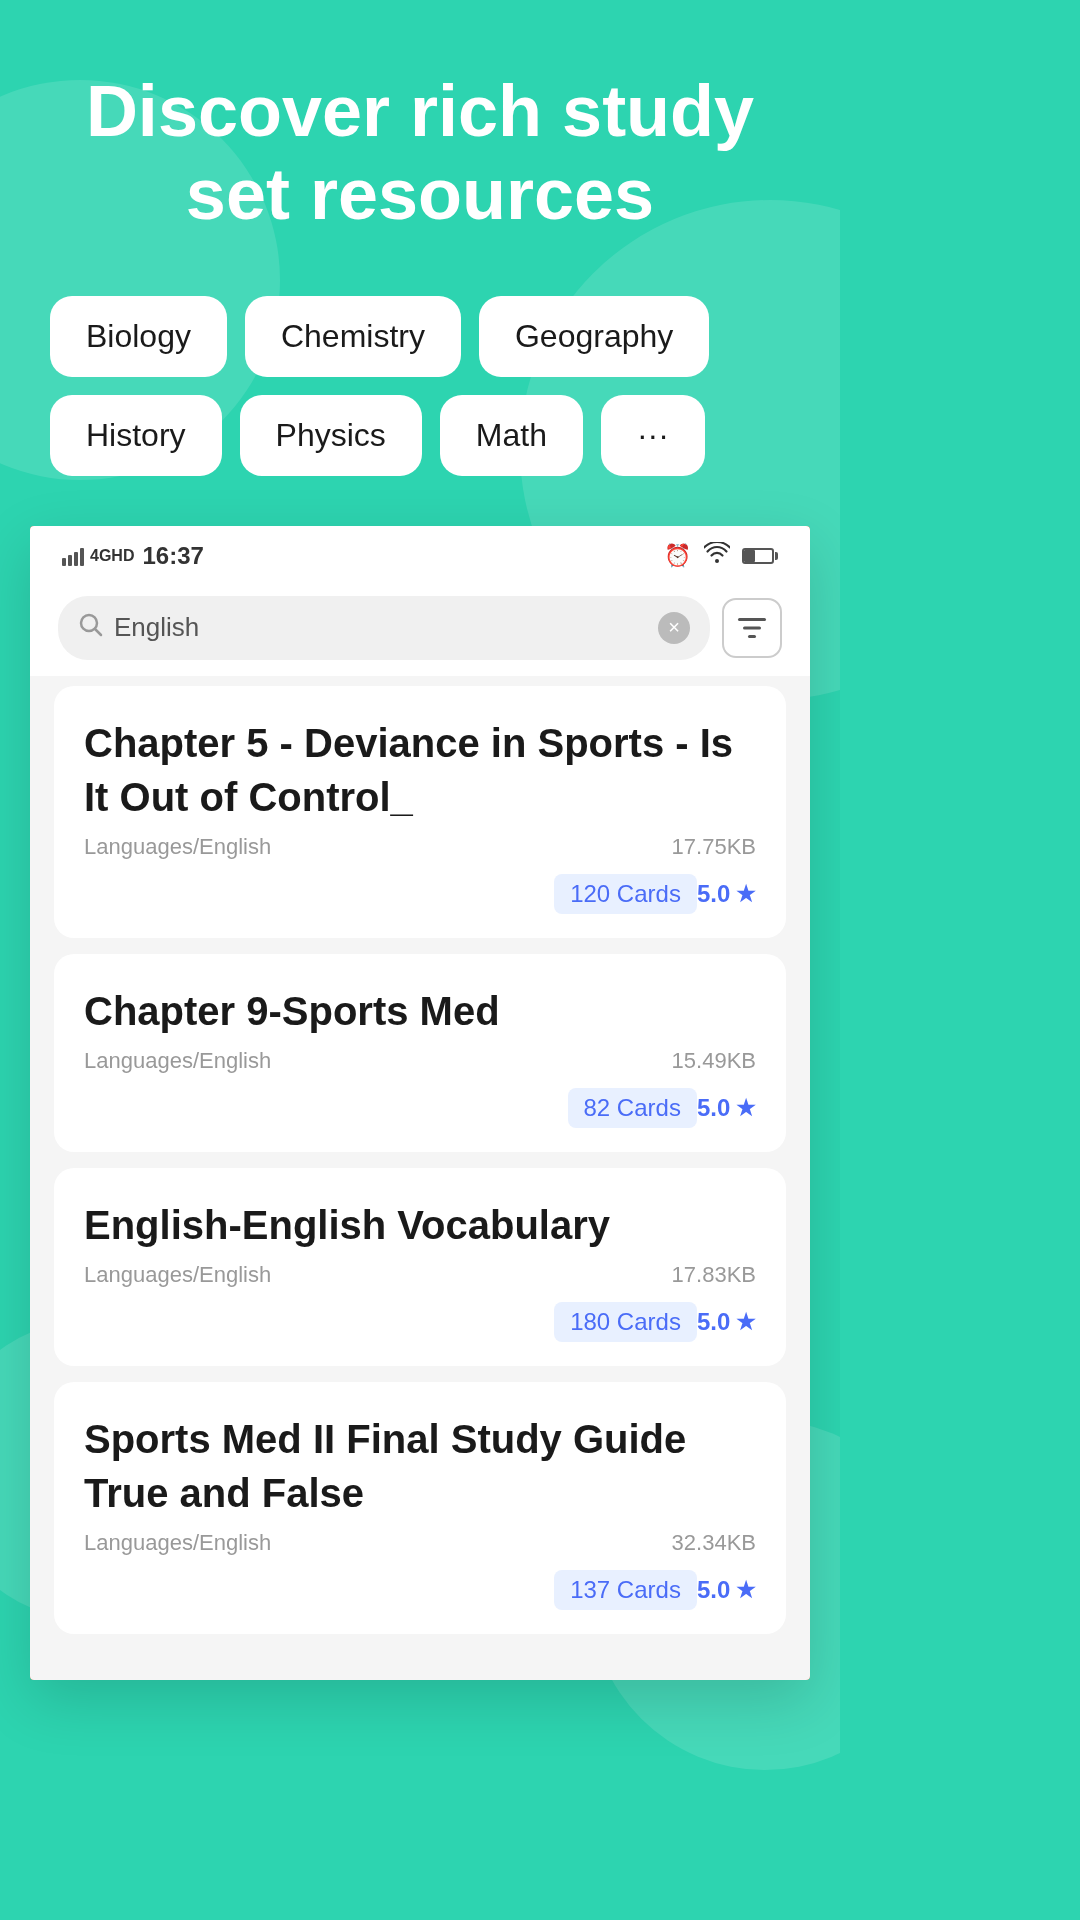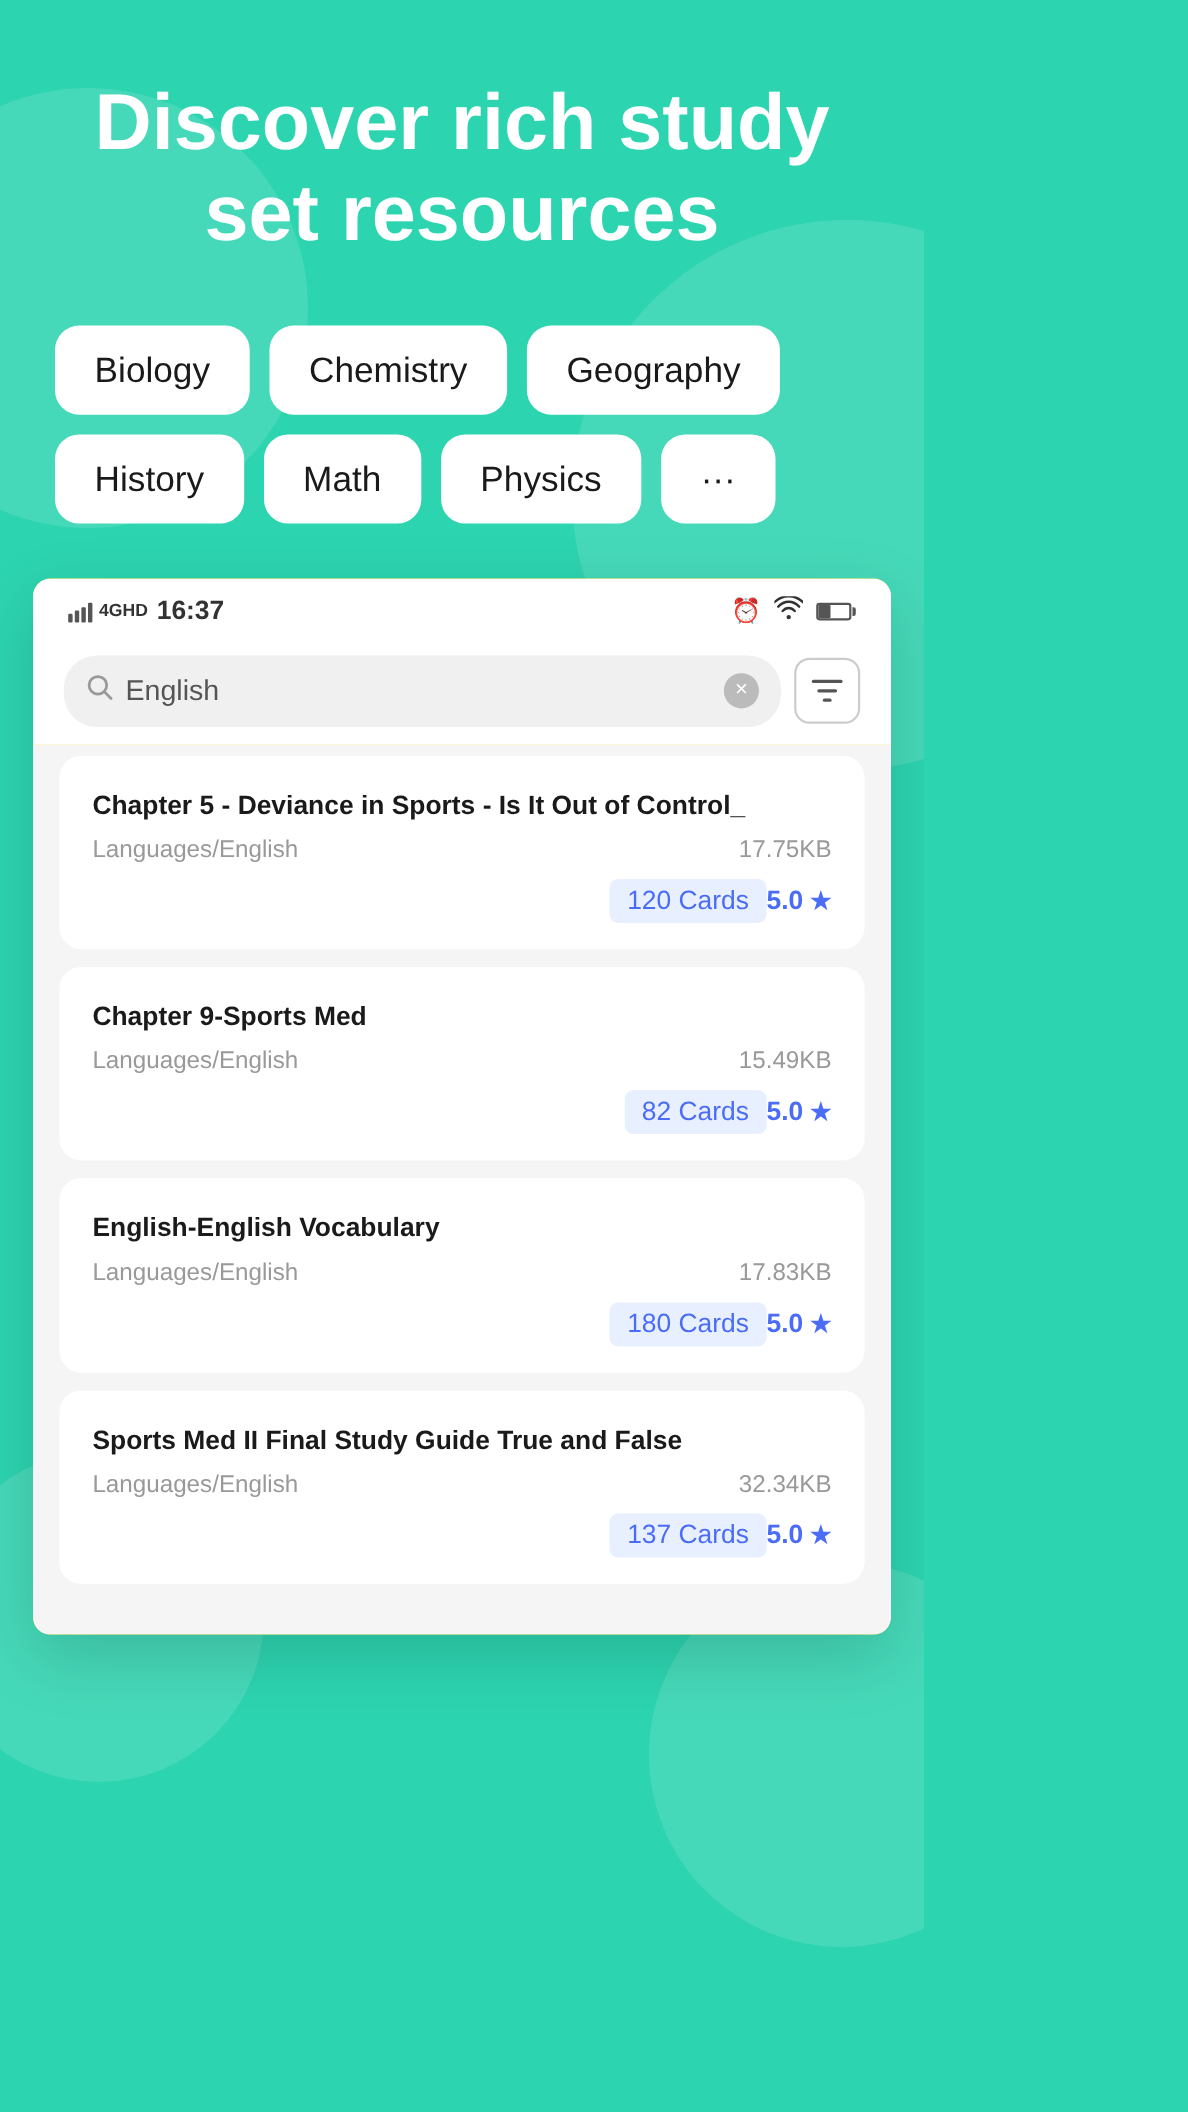--- a/index.html
+++ b/index.html
@@ -74,22 +74,22 @@
       color: #1a1a1a;
       cursor: pointer;
       white-space: nowrap;
     }
 
     
     .phone-mockup {
       position: relative;
       z-index: 2;
       margin: 10px 30px 0 30px;
-      background: #fde047;
-      border-radius: 16px;
+      background: #c2410c;
+      border-radius: 4px;
       padding: 0;
       overflow: hidden;
       box-shadow: 0 20px 60px rgba(0,0,0,0.15);
     }
 
     
     .status-bar {
       display: flex;
       justify-content: space-between;
       align-items: center;
@@ -217,21 +217,21 @@
     }
 
     
     .card-item {
       background: white;
       border-radius: 20px;
       padding: 30px 30px 24px 30px;
       margin-bottom: 16px;
     }
     .card-title {
-      font-size: 24px;
+      font-size: 40px;
       font-weight: 700;
       color: #1a1a1a;
       line-height: 1.35;
       margin-bottom: 10px;
     }
     .card-meta {
       display: flex;
       justify-content: space-between;
       align-items: center;
       margin-bottom: 14px;
@@ -283,22 +283,22 @@
 </div>
 
 <div class="categories">
   <div class="categories-row">
     <div class="category-chip">Biology</div>
     <div class="category-chip">Chemistry</div>
     <div class="category-chip">Geography</div>
   </div>
   <div class="categories-row">
     <div class="category-chip">History</div>
+    <div class="category-chip">Physics</div>
     <div class="category-chip">Math</div>
-    <div class="category-chip">Physics</div>
     <div class="category-chip">···</div>
   </div>
 </div>
 
 <div class="phone-mockup">
 
   <div class="status-bar">
     <div class="status-left">
       <div class="signal-bars">
         <div class="signal-bar"></div>

